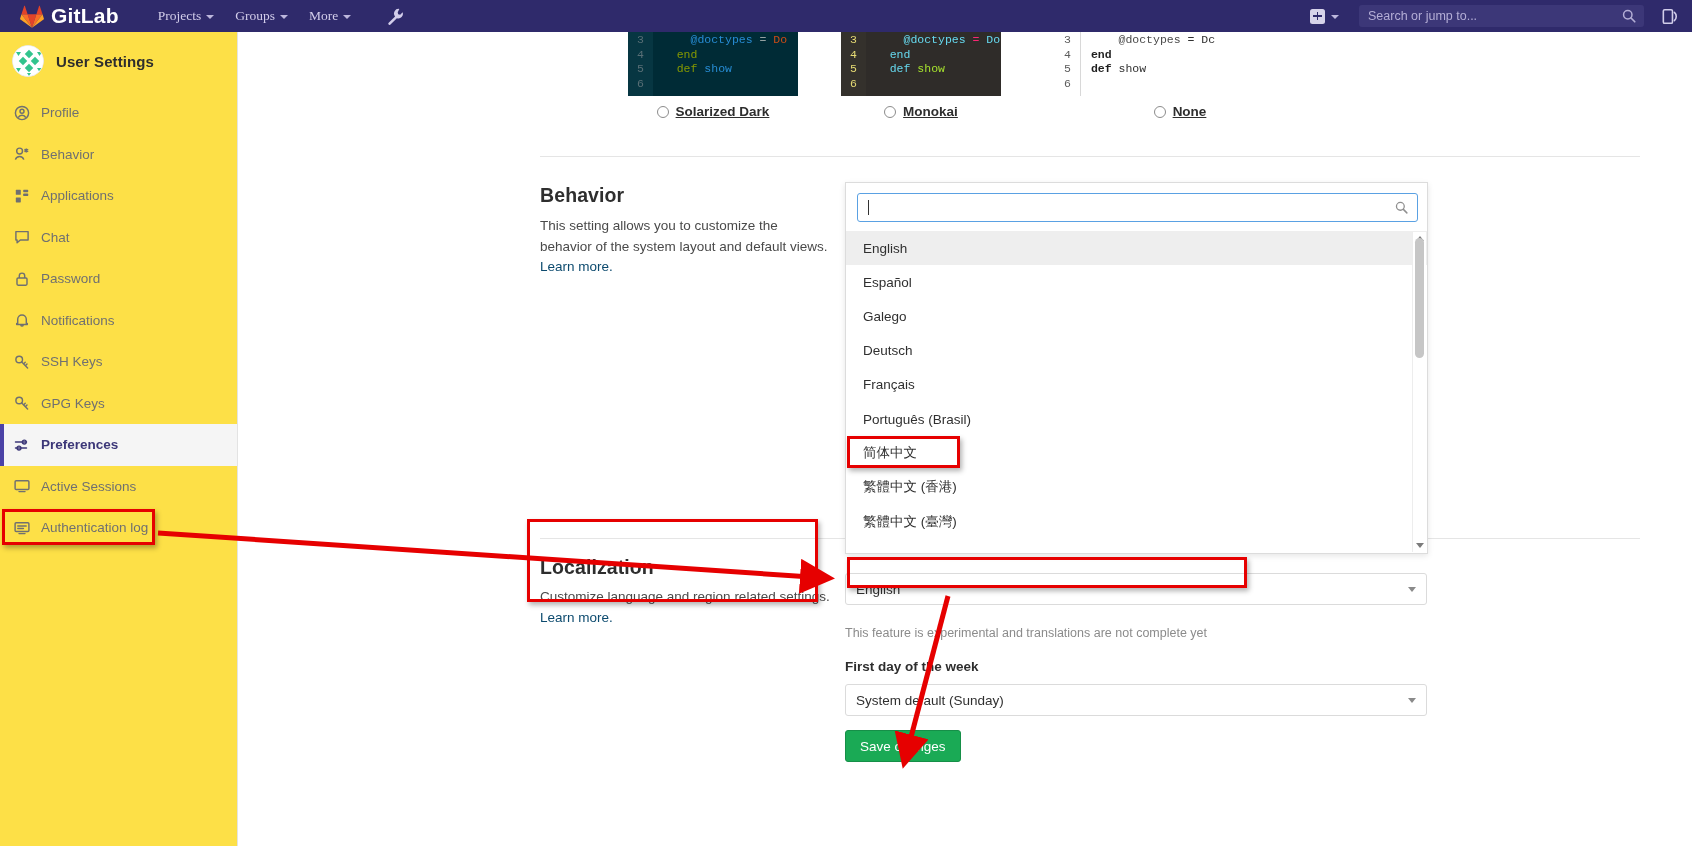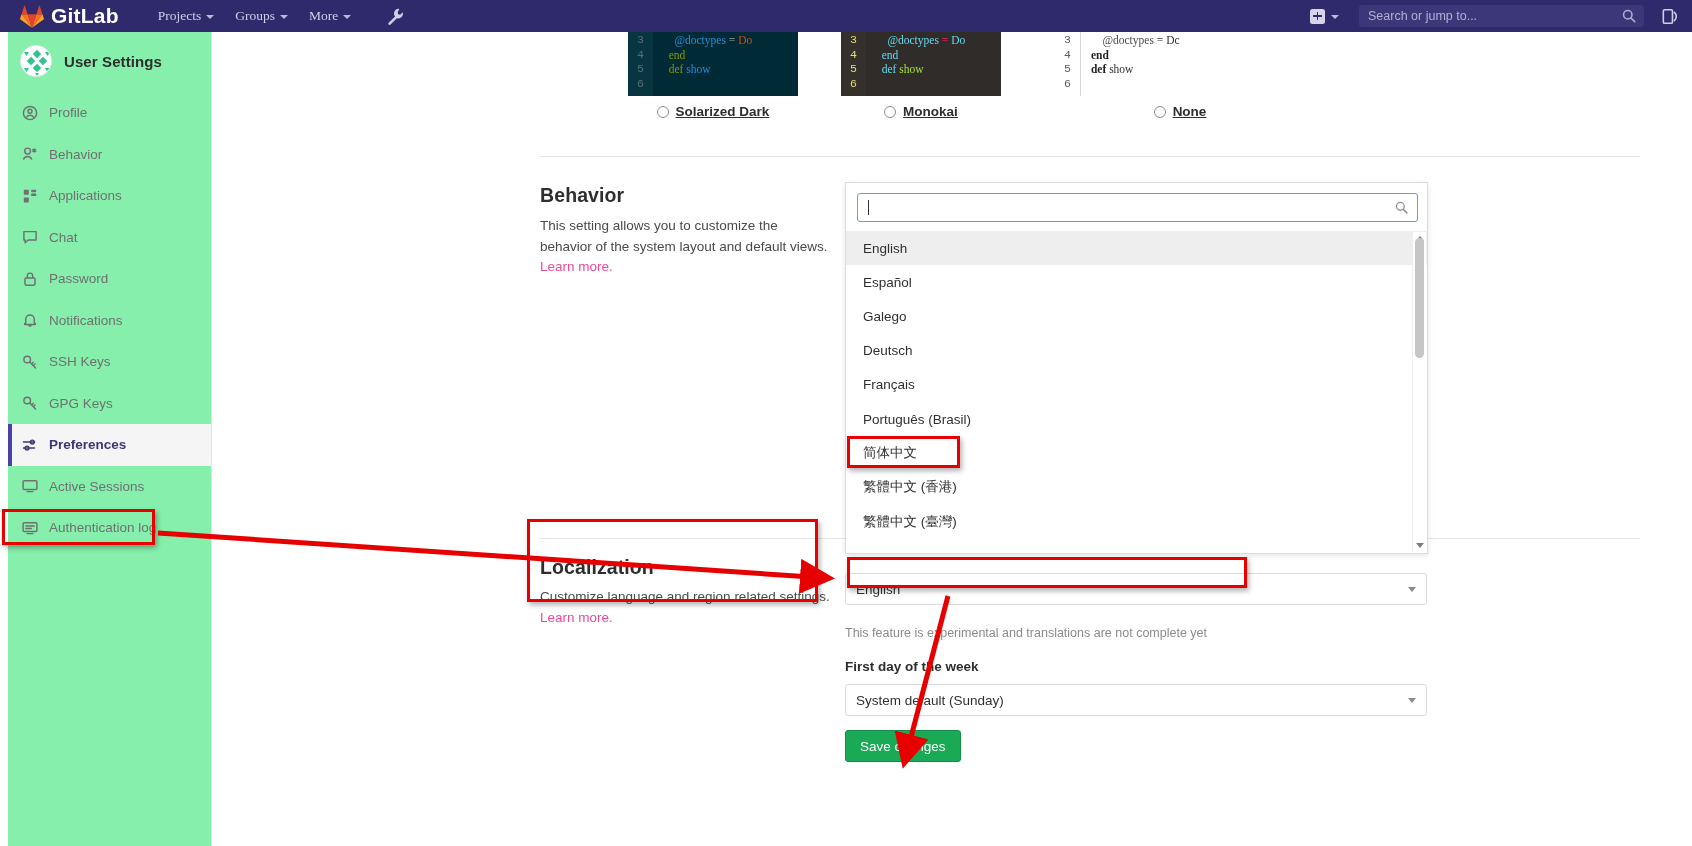--- a/index.html
+++ b/index.html
@@ -72,25 +72,24 @@
   #searchbox .ph {
     color: #b4aed6; font-size: 12.5px; padding-left: 9px;
     flex: 1; white-space: nowrap; overflow: hidden;
   }
   #searchbox .mag { padding-right: 8px; display:flex; }
   .userbtn { margin-left: 13px; padding: 4px; cursor: pointer; display:flex; }
 
   
   #sidebar {
     position: absolute; top: 32px; left: 0;
-    width: 204px; height: 814px;
-    background: #86efac;
+    width: 238px; height: 814px;
+    background: #fde047;
     border-right: 1px solid #e3e3e3;
     z-index: 20;
-    margin-left: 8px;
   }
   #sb-header {
     display: flex; align-items: center;
     height: 58px; padding-left: 12px;
   }
   .sb-avatar {
     width: 32px; height: 32px; border-radius: 50%;
     background: #fff; border: 1px solid #e9e9e9;
     position: relative; overflow: hidden; flex: none;
   }
@@ -135,21 +134,21 @@
   .code-pre {
     font-family: "Liberation Mono", monospace;
     font-size: 11.5px; line-height: 14.6px;
     display: flex; overflow: hidden;
     height: 64px;
   }
   .gutter {
     padding: 1px 9px 0 9px; text-align: right;
     user-select: none; flex: none;
   }
-  .codebody { padding: 1px 0 10px 10px; white-space: pre; flex: 1; font-family: Liberation Serif, serif; }
+  .codebody { padding: 1px 0 10px 10px; white-space: pre; flex: 1; }
   .theme-label {
     display: flex; align-items: center; justify-content: center;
     gap: 7px; margin-top: 8px;
     font-size: 13.5px; color: #2e2e2e; font-weight: 600;
     cursor: pointer;
     text-decoration: underline;
   }
   .radio {
     width: 12px; height: 12px; border-radius: 50%;
     border: 1.3px solid #8c8c8c; background: #fff; flex: none;
@@ -157,21 +156,21 @@
 
   
   .sec-title {
     font-size: 19.5px; font-weight: 700; color: #2e2e2e;
     letter-spacing: .1px;
   }
   .sec-desc {
     font-size: 13.5px; color: #4a4a4a; line-height: 20.5px;
     margin-top: 9px; max-width: 290px;
   }
-  .lnk { color: #ec4899; text-decoration: none; cursor: pointer; }
+  .lnk { color: #0c4a6e; text-decoration: none; cursor: pointer; }
 
   .hr {
     position: absolute; height: 1px; background: #e5e5e5;
   }
 
   
   #dd-panel {
     position: absolute;
     left: 641px; top: 150px;
     width: 583px; height: 372px;

